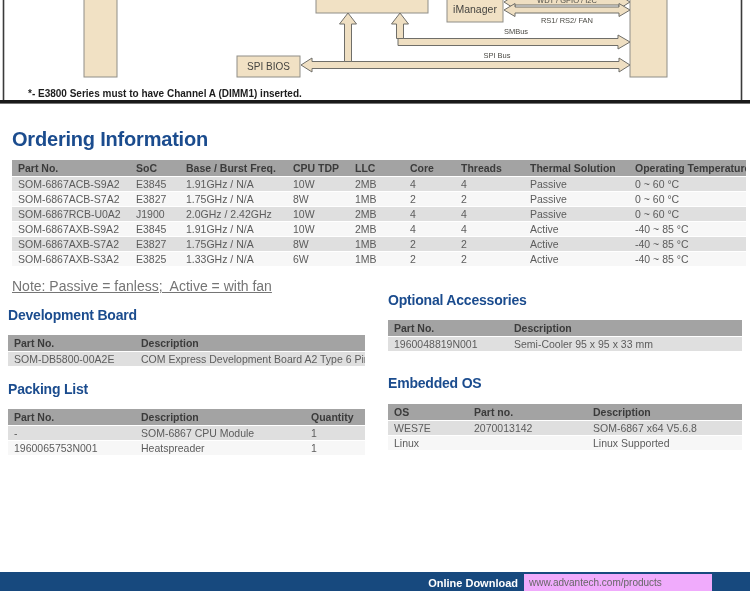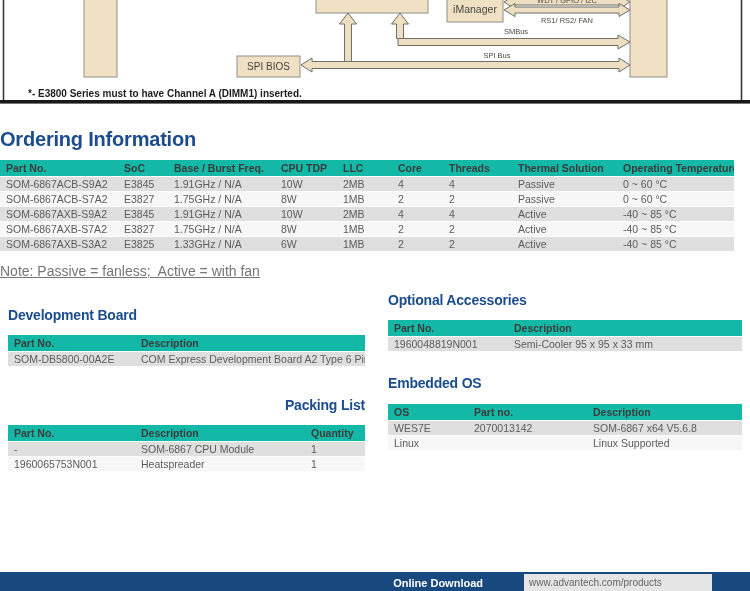--- a/index.html
+++ b/index.html
@@ -11,41 +11,41 @@
   .arr{fill:#EFDFC2;stroke:#6F6E69;stroke-width:1;}
   .dlabel{font-size:7.5px;fill:#4C4B45;}
   .boxlabel{font-size:10px;fill:#454440;}
   .footnote{font-size:10px;font-weight:600;fill:#1D1D1D;}
   
   .sec{color:#1B4C8E;font-weight:bold;margin:0;letter-spacing:-0.2px;line-height:21px;}
   .sec-lg{font-size:20px;line-height:24px;}
   .sec-sm{font-size:14px;}
   
   table{border-collapse:separate;border-spacing:0 1px;width:100%;table-layout:fixed;}
-  th{background:#14b8a6;color:#3B3B3B;font-size:10.5px;font-weight:bold;text-align:left;
+  th{background:#a3a3a3;color:#3B3B3B;font-size:10.5px;font-weight:bold;text-align:left;
      padding:2px 0 2px 6px;white-space:nowrap;overflow:hidden;line-height:12px;}
   td{font-size:10.5px;color:#5C5C5C;padding:1px 0 1px 6px;white-space:nowrap;overflow:hidden;line-height:12px;}
   tbody tr:nth-child(odd) td{background:#DFDFDF;}
   tbody tr:nth-child(even) td{background:#F7F7F7;}
   .tbl{margin-top:8px;}
   
-  #ordering{position:absolute;left:0;top:127px;width:734px;}
+  #ordering{position:absolute;left:12px;top:127px;width:734px;}
   #ordering .note{margin-top:11px;font-size:14px;color:#757575;white-space:pre;text-decoration:underline;}
   #left-col{position:absolute;left:8px;top:305px;width:357px;}
   #right-col{position:absolute;left:388px;top:290px;width:354px;}
-  .mt-block{margin-top:28px;text-align:right;}
+  .mt-block{margin-top:12px;}
   .mt-block2{margin-top:21px;}
   #right-col .tbl2{margin-top:9px;}
   
   #footer-bar{position:absolute;left:0;top:572px;width:750px;height:21px;background:#17497E;
               display:flex;align-items:center;justify-content:flex-end;text-align:right;}
   #footer-bar .dl-label{color:#FFFFFF;font-weight:bold;font-size:11px;margin-right:6px;}
-  #footer-bar .url-box{box-sizing:border-box;width:188px;height:17px;background:#e5e5e5;
+  #footer-bar .url-box{box-sizing:border-box;width:188px;height:17px;background:#f0abfc;
               margin-right:38px;display:flex;align-items:center;padding-left:5px;
-              font-size:10px;color:#666666;overflow:hidden;margin-left:35px;}
+              font-size:10px;color:#666666;overflow:hidden;}
 </style>
 </head>
 <body>
 
 <div class="page">
 
   <svg class="diagram" width="750" height="104" viewBox="0 0 750 104">
 
     <line x1="3.5" y1="0" x2="3.5" y2="101" stroke="#3A3A3A" stroke-width="1.6"></line>
     <line x1="741.5" y1="0" x2="741.5" y2="101" stroke="#3A3A3A" stroke-width="1.6"></line>
@@ -121,20 +121,31 @@
             <td>E3827</td>
             <td>1.75GHz / N/A</td>
             <td>8W</td>
             <td>1MB</td>
             <td>2</td>
             <td>2</td>
             <td>Passive</td>
             <td>0 ~ 60 °C</td>
           </tr>
           <tr>
+            <td>SOM-6867RCB-U0A2</td>
+            <td>J1900</td>
+            <td>2.0GHz / 2.42GHz</td>
+            <td>10W</td>
+            <td>2MB</td>
+            <td>4</td>
+            <td>4</td>
+            <td>Passive</td>
+            <td>0 ~ 60 °C</td>
+          </tr>
+          <tr>
             <td>SOM-6867AXB-S9A2</td>
             <td>E3845</td>
             <td>1.91GHz / N/A</td>
             <td>10W</td>
             <td>2MB</td>
             <td>4</td>
             <td>4</td>
             <td>Active</td>
             <td>-40 ~ 85 °C</td>
           </tr>

